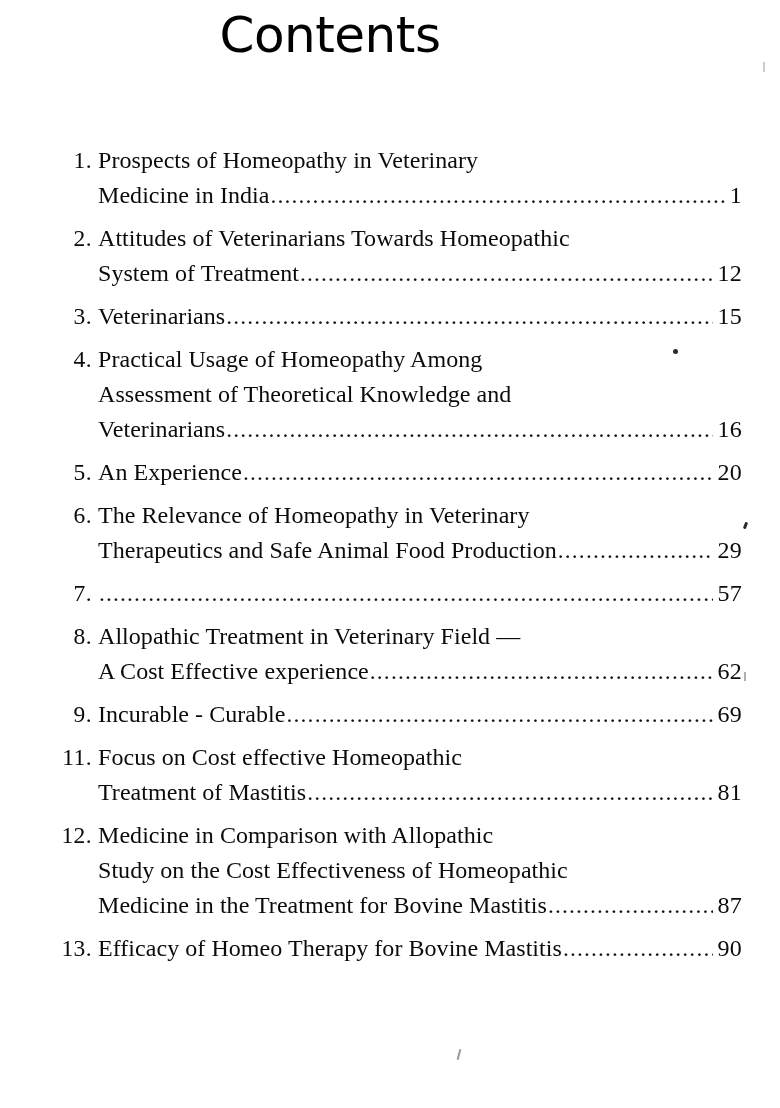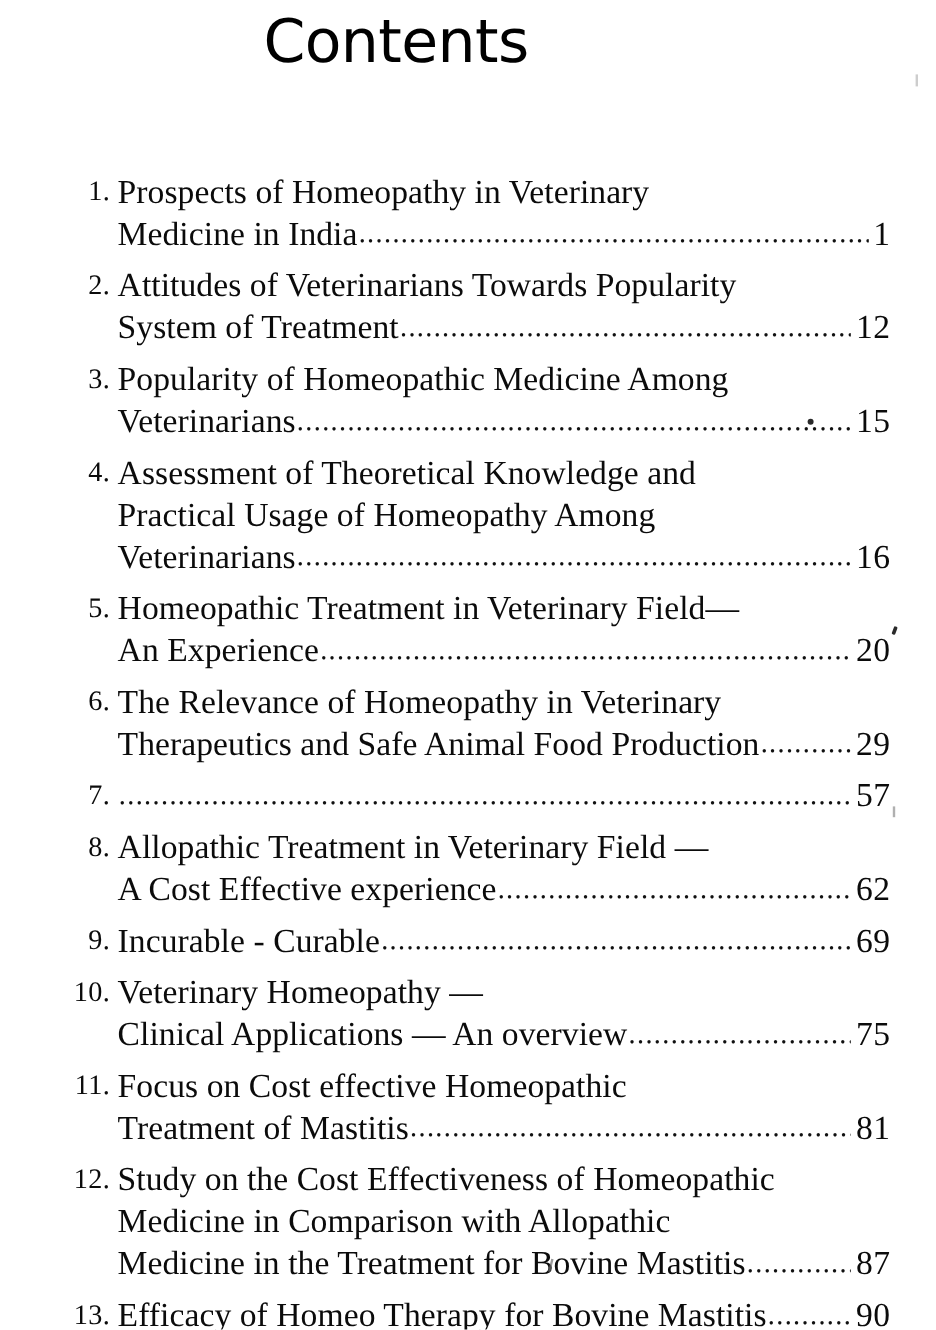--- a/index.html
+++ b/index.html
@@ -56,21 +56,21 @@
     letter-spacing: 0.4px;
     white-space: nowrap;
   }
 
   .entry-body {
     flex: 1 1 auto;
     min-width: 0;
   }
 
   .entry-line {
-    font-size: 28px;
+    font-size: 24px;
     line-height: 35px;
     white-space: nowrap;
     letter-spacing: 0.05px;
   }
 
   
   .entry-line.with-leader {
     display: flex;
     align-items: center;
     width: 100%;
@@ -126,55 +126,53 @@
         <div class="entry-line with-leader">
           <span class="line-text">Medicine in India</span>
           <span class="leader"></span>
           <span class="page-num">1</span>
         </div>
       </div>
     </div>
     <div class="toc-entry">
       <div class="entry-num">2.</div>
       <div class="entry-body">
-        <div class="entry-line">Attitudes of Veterinarians Towards Popularity</div>
+        <div class="entry-line">Attitudes of Veterinarians Towards Homeopathic</div>
         <div class="entry-line with-leader">
           <span class="line-text">System of Treatment</span>
           <span class="leader"></span>
           <span class="page-num">12</span>
         </div>
       </div>
     </div>
     <div class="toc-entry">
       <div class="entry-num">3.</div>
       <div class="entry-body">
-        <div class="entry-line">Popularity of Homeopathic Medicine Among</div>
         <div class="entry-line with-leader">
           <span class="line-text">Veterinarians</span>
           <span class="leader"></span>
           <span class="page-num">15</span>
         </div>
       </div>
     </div>
     <div class="toc-entry">
       <div class="entry-num">4.</div>
       <div class="entry-body">
+        <div class="entry-line">Practical Usage of Homeopathy Among</div>
         <div class="entry-line">Assessment of Theoretical Knowledge and</div>
-        <div class="entry-line">Practical Usage of Homeopathy Among</div>
         <div class="entry-line with-leader">
           <span class="line-text">Veterinarians</span>
           <span class="leader"></span>
           <span class="page-num">16</span>
         </div>
       </div>
     </div>
     <div class="toc-entry">
       <div class="entry-num">5.</div>
       <div class="entry-body">
-        <div class="entry-line">Homeopathic Treatment in Veterinary Field—</div>
         <div class="entry-line with-leader">
           <span class="line-text">An Experience</span>
           <span class="leader"></span>
           <span class="page-num">20</span>
         </div>
       </div>
     </div>
     <div class="toc-entry">
       <div class="entry-num">6.</div>
       <div class="entry-body">
@@ -210,46 +208,35 @@
       <div class="entry-num">9.</div>
       <div class="entry-body">
         <div class="entry-line with-leader">
           <span class="line-text">Incurable - Curable</span>
           <span class="leader"></span>
           <span class="page-num">69</span>
         </div>
       </div>
     </div>
     <div class="toc-entry">
-      <div class="entry-num">10.</div>
-      <div class="entry-body">
-        <div class="entry-line">Veterinary Homeopathy —</div>
-        <div class="entry-line with-leader">
-          <span class="line-text">Clinical Applications — An overview</span>
-          <span class="leader"></span>
-          <span class="page-num">75</span>
-        </div>
-      </div>
-    </div>
-    <div class="toc-entry">
       <div class="entry-num">11.</div>
       <div class="entry-body">
         <div class="entry-line">Focus on Cost effective Homeopathic</div>
         <div class="entry-line with-leader">
           <span class="line-text">Treatment of Mastitis</span>
           <span class="leader"></span>
           <span class="page-num">81</span>
         </div>
       </div>
     </div>
     <div class="toc-entry">
       <div class="entry-num">12.</div>
       <div class="entry-body">
+        <div class="entry-line">Medicine in Comparison with Allopathic</div>
         <div class="entry-line">Study on the Cost Effectiveness of Homeopathic</div>
-        <div class="entry-line">Medicine in Comparison with Allopathic</div>
         <div class="entry-line with-leader">
           <span class="line-text">Medicine in the Treatment for Bovine Mastitis</span>
           <span class="leader"></span>
           <span class="page-num">87</span>
         </div>
       </div>
     </div>
     <div class="toc-entry">
       <div class="entry-num">13.</div>
       <div class="entry-body">

